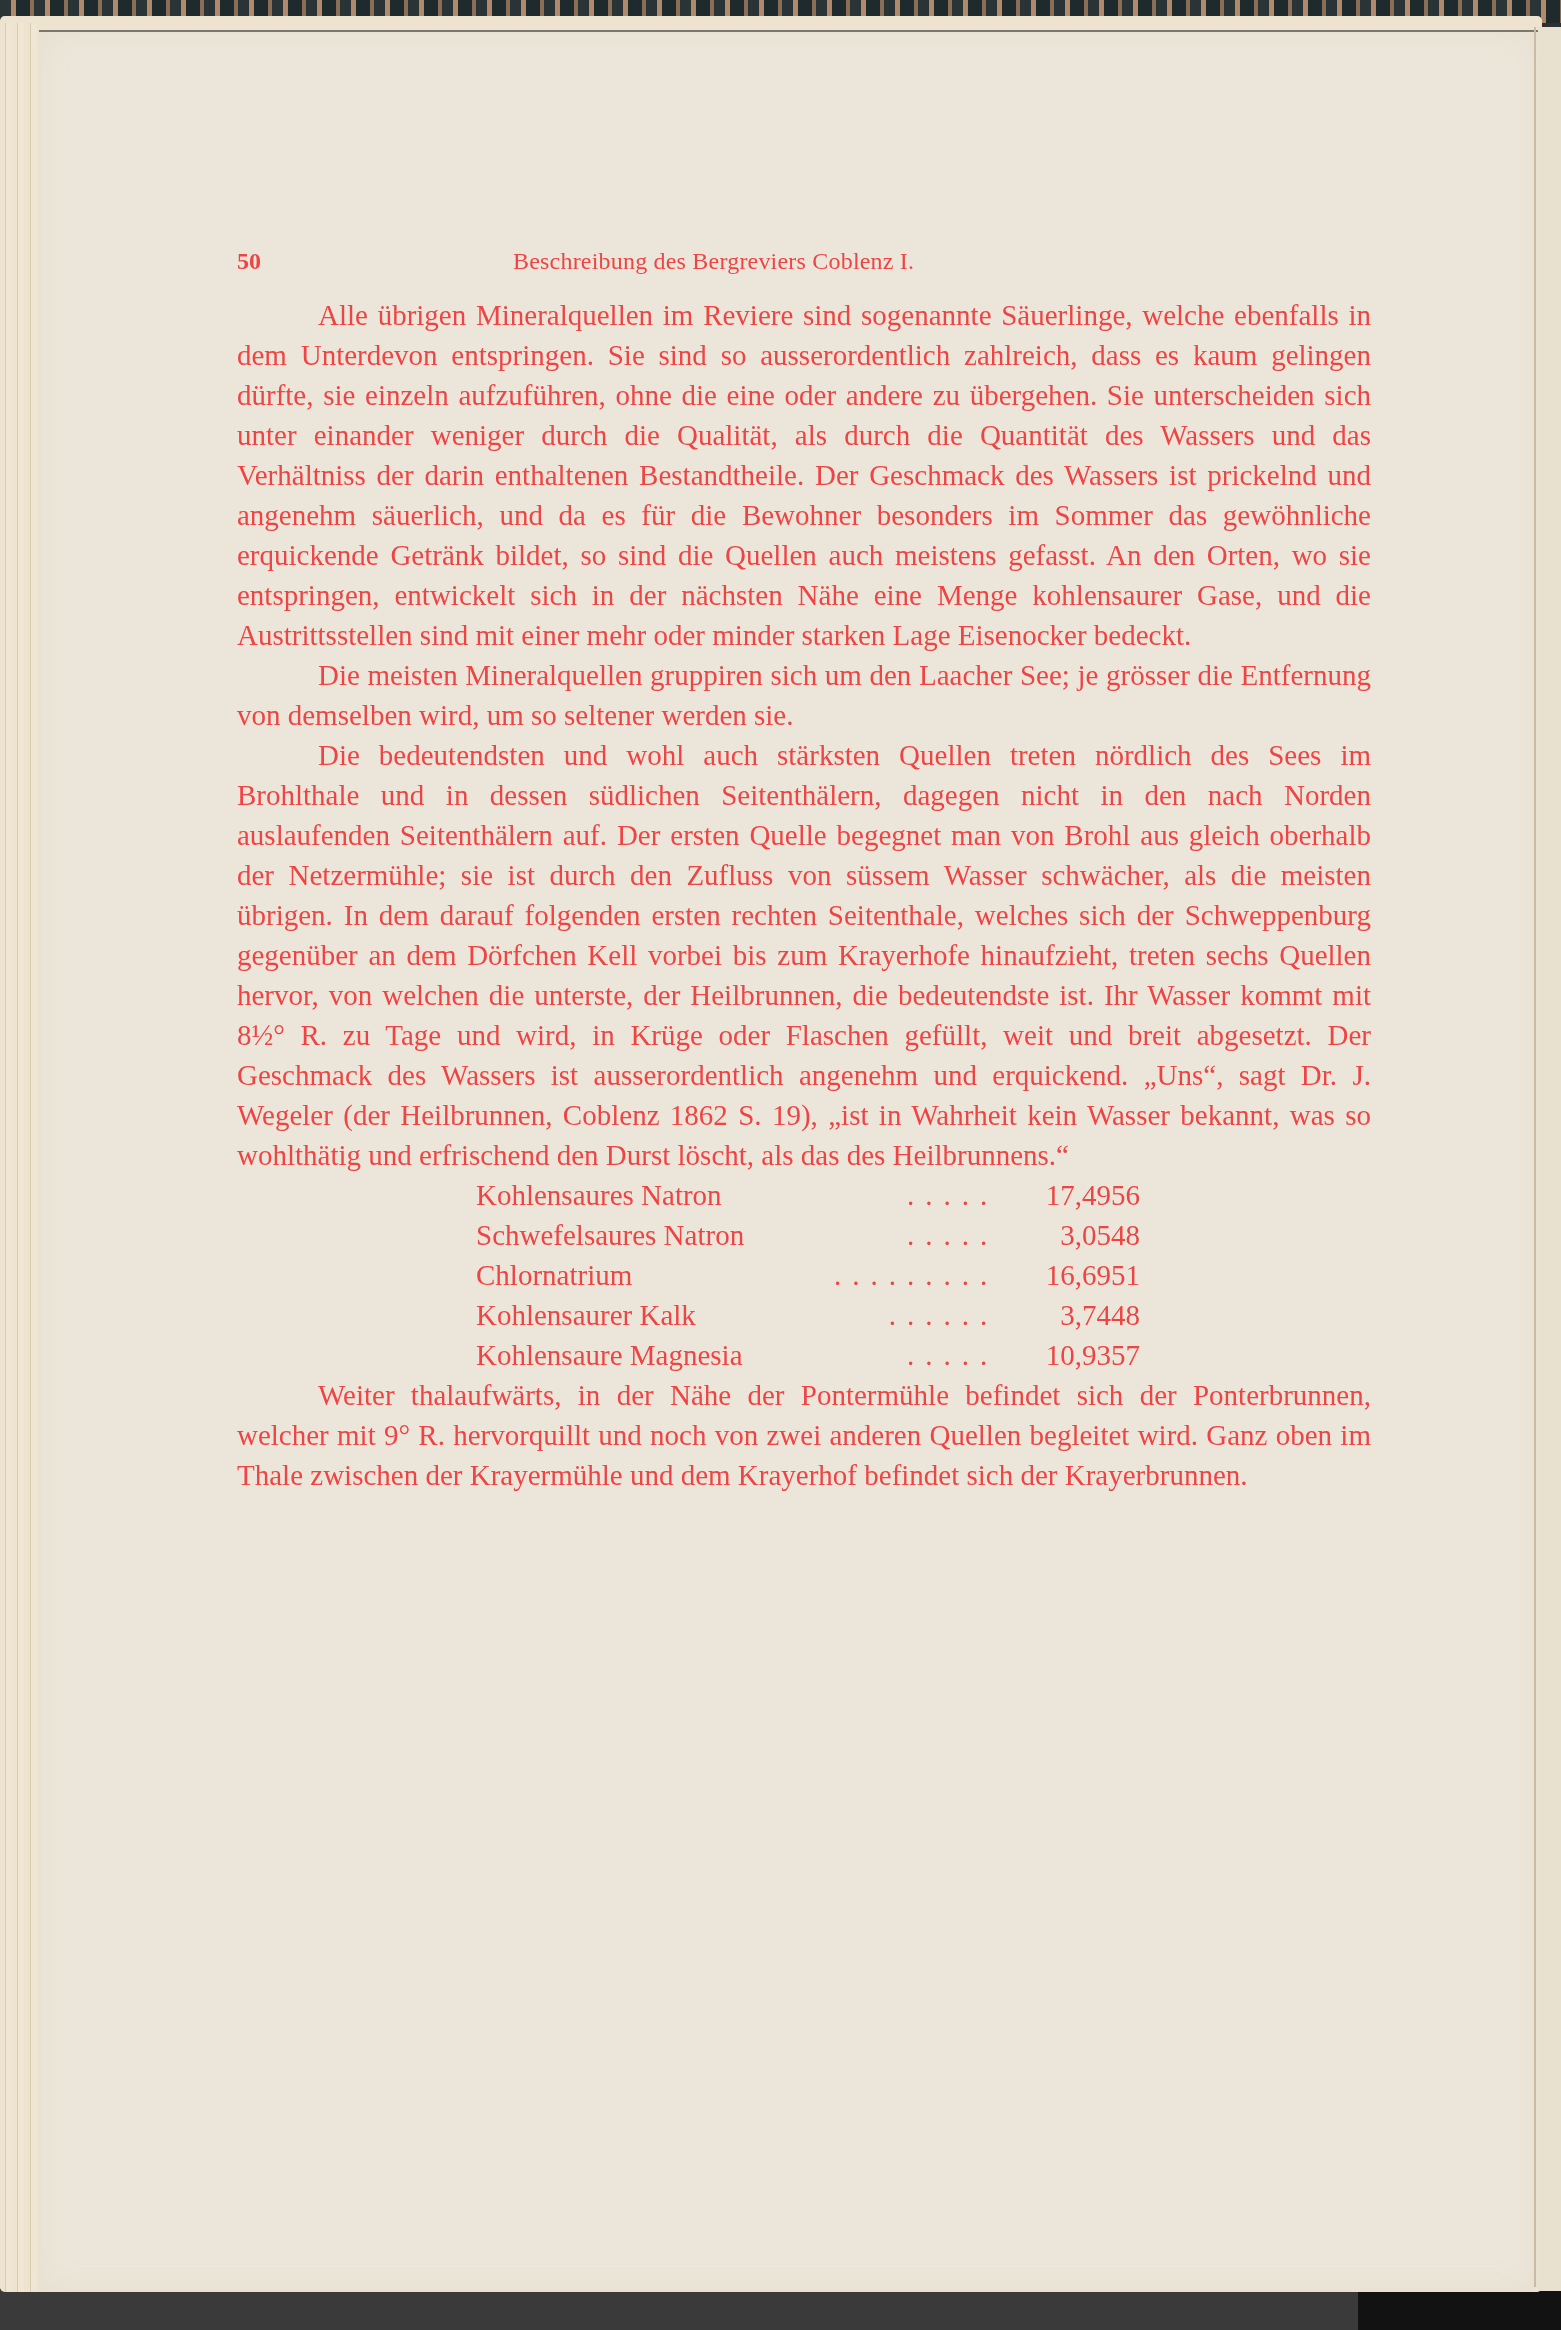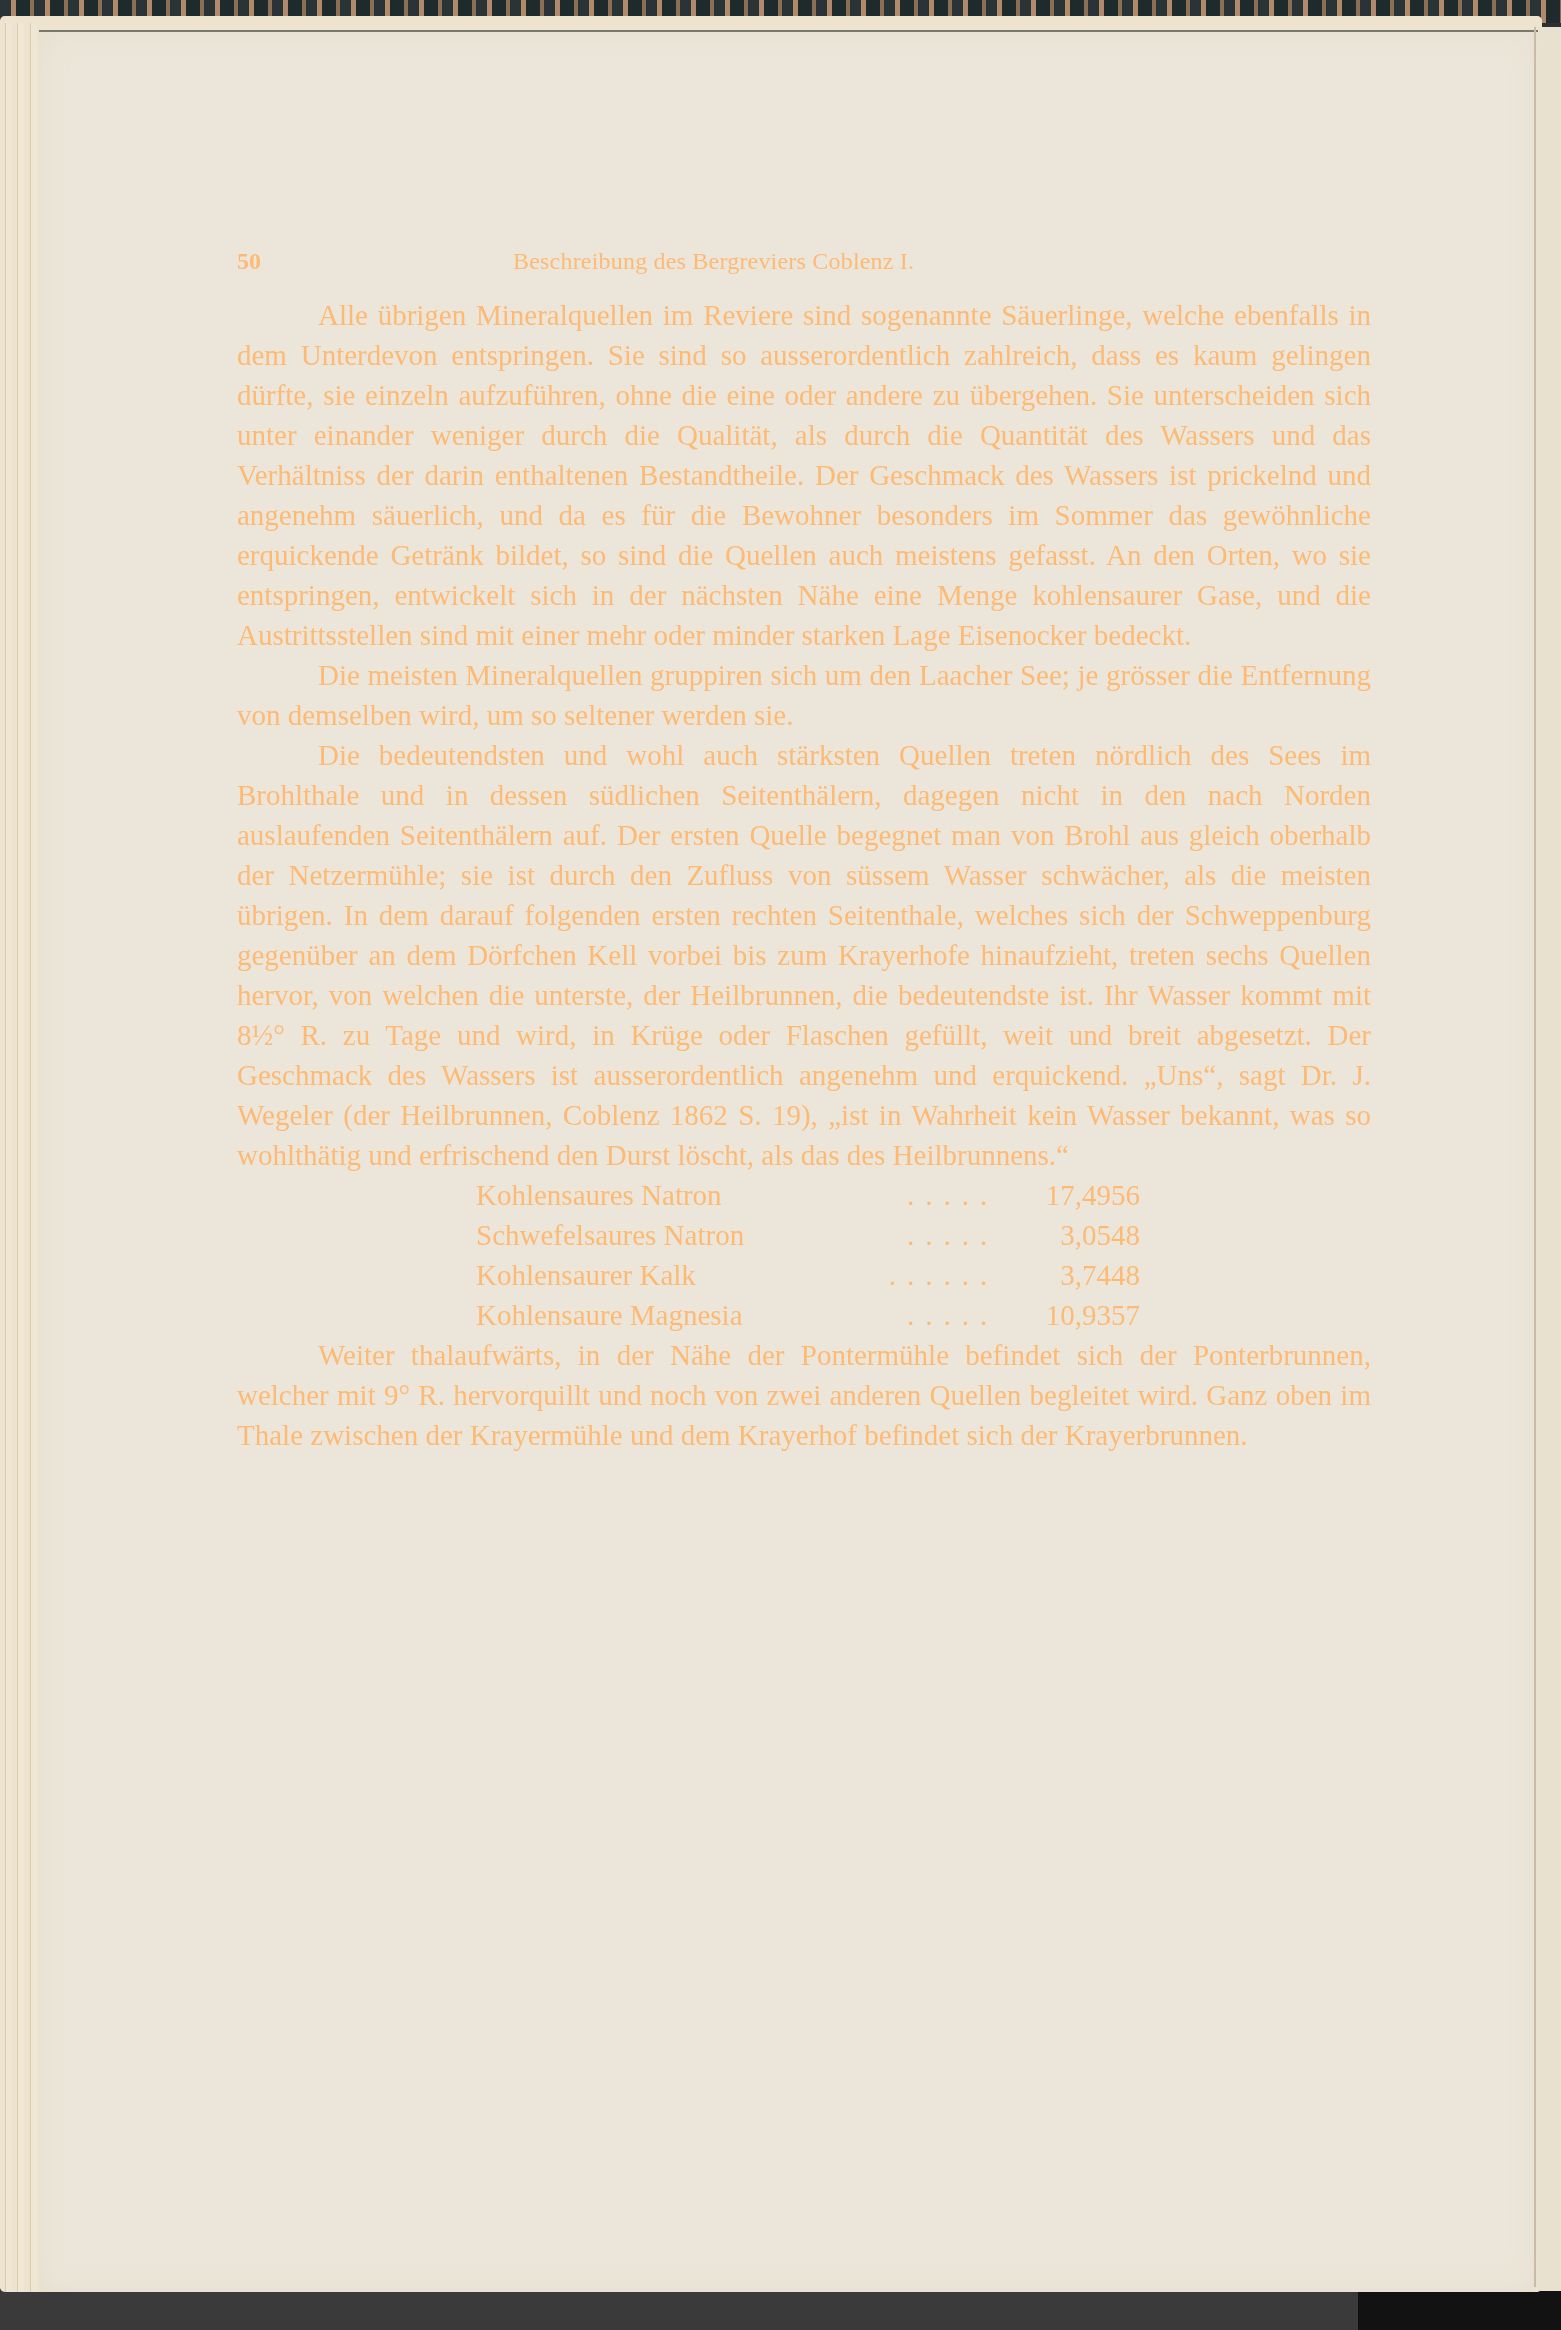--- a/index.html
+++ b/index.html
@@ -37,21 +37,21 @@
   .gutter-line {
     position:absolute; left: 1534px; top: 26.5px; width: 2.3px; height: 2260px;
     background: #c8bca4;
   }
   .right-margin {
     position:absolute; left: 1538px; top: 26.5px; width: 23.4px; height: 2264px;
     background: #e9e1cf;
   }
   .text-area {
     position: absolute; left: 237px; top: 234px; width: 1134px;
-    color: #fdba74;
+    color: #ef4444;
   }
   .running-head {
     position: relative; height: 47px;
     font-size: 23.4px;
   }
   .page-number { position:absolute; left: 0; top: 14px; font-weight: bold; font-size: 24px; }
   .head-title { position:absolute; left: 276px; top: 14px; font-size: 24px; letter-spacing: 0.2px; }
   .body-text {
     margin-top: 14px;
     font-size: 29px;
@@ -103,20 +103,25 @@
         <span class="name">Kohlensaures Natron</span>
         <span class="dots">.....</span>
         <span class="value">17,4956</span>
       </div>
       <div class="table-row">
         <span class="name">Schwefelsaures Natron</span>
         <span class="dots">.....</span>
         <span class="value">3,0548</span>
       </div>
       <div class="table-row">
+        <span class="name">Chlornatrium</span>
+        <span class="dots">.........</span>
+        <span class="value">16,6951</span>
+      </div>
+      <div class="table-row">
         <span class="name">Kohlensaurer Kalk</span>
         <span class="dots">......</span>
         <span class="value">3,7448</span>
       </div>
       <div class="table-row">
         <span class="name">Kohlensaure Magnesia</span>
         <span class="dots">.....</span>
         <span class="value">10,9357</span>
       </div>
     </div>

